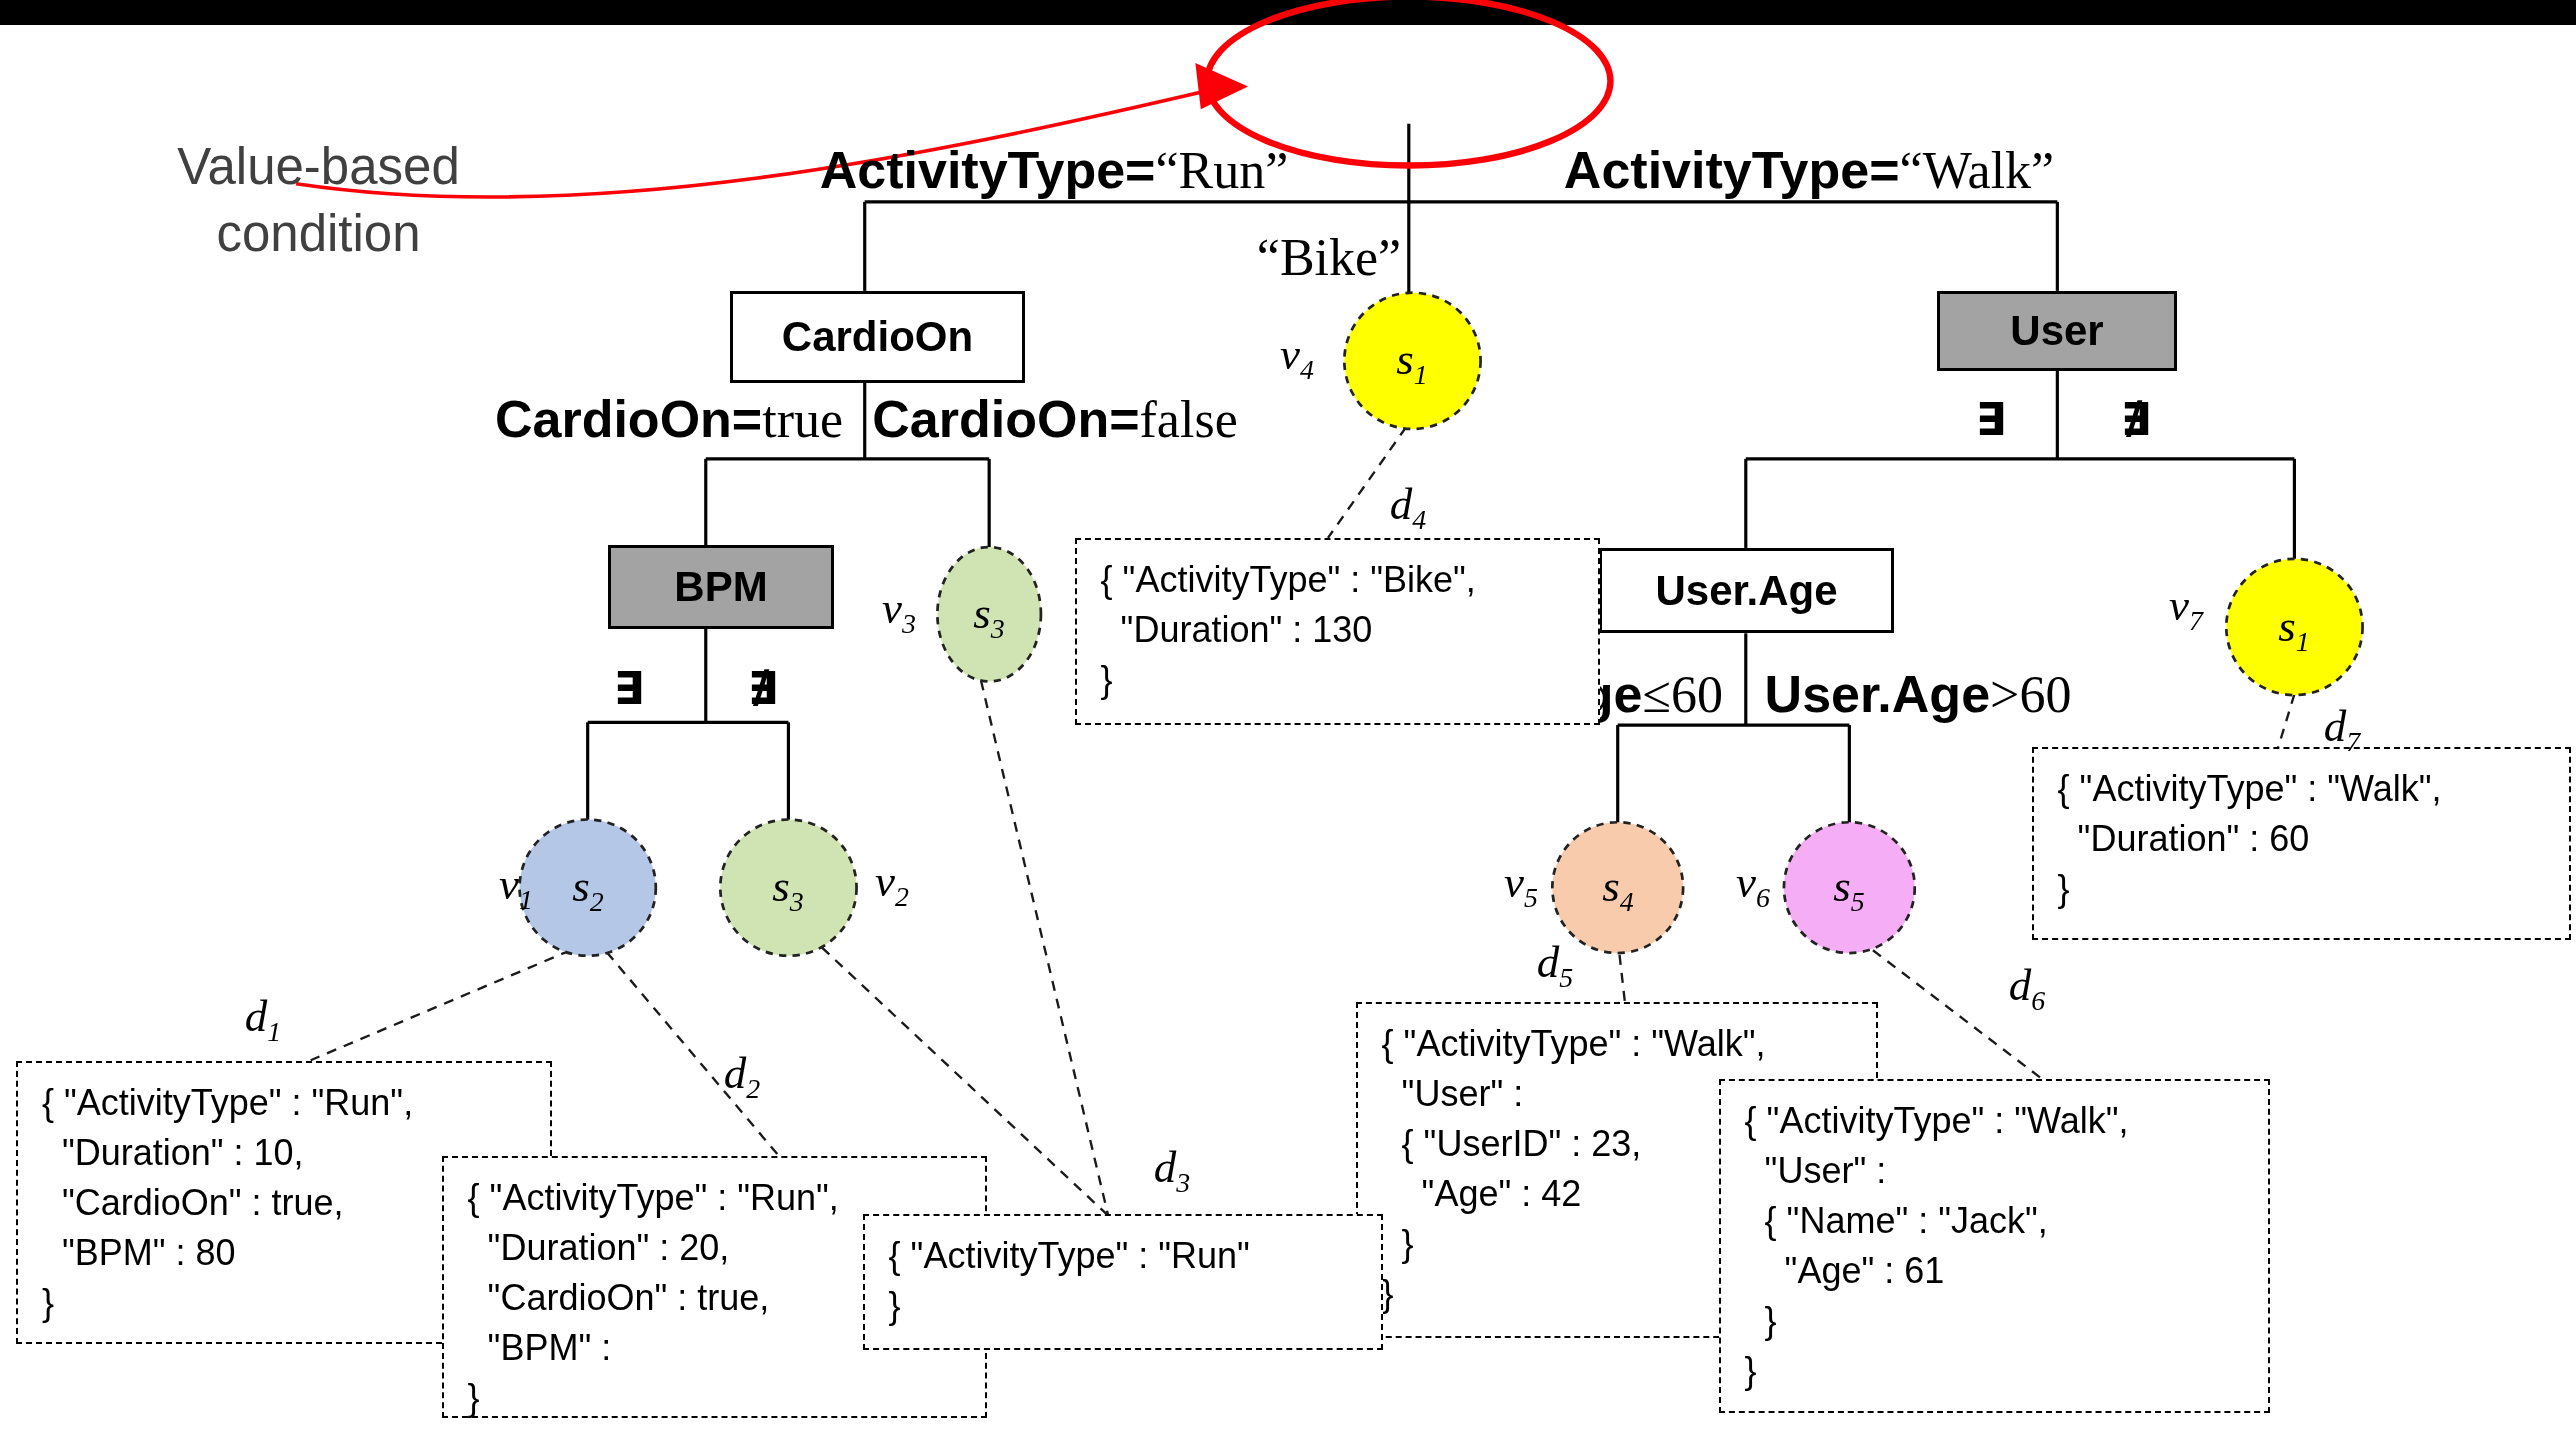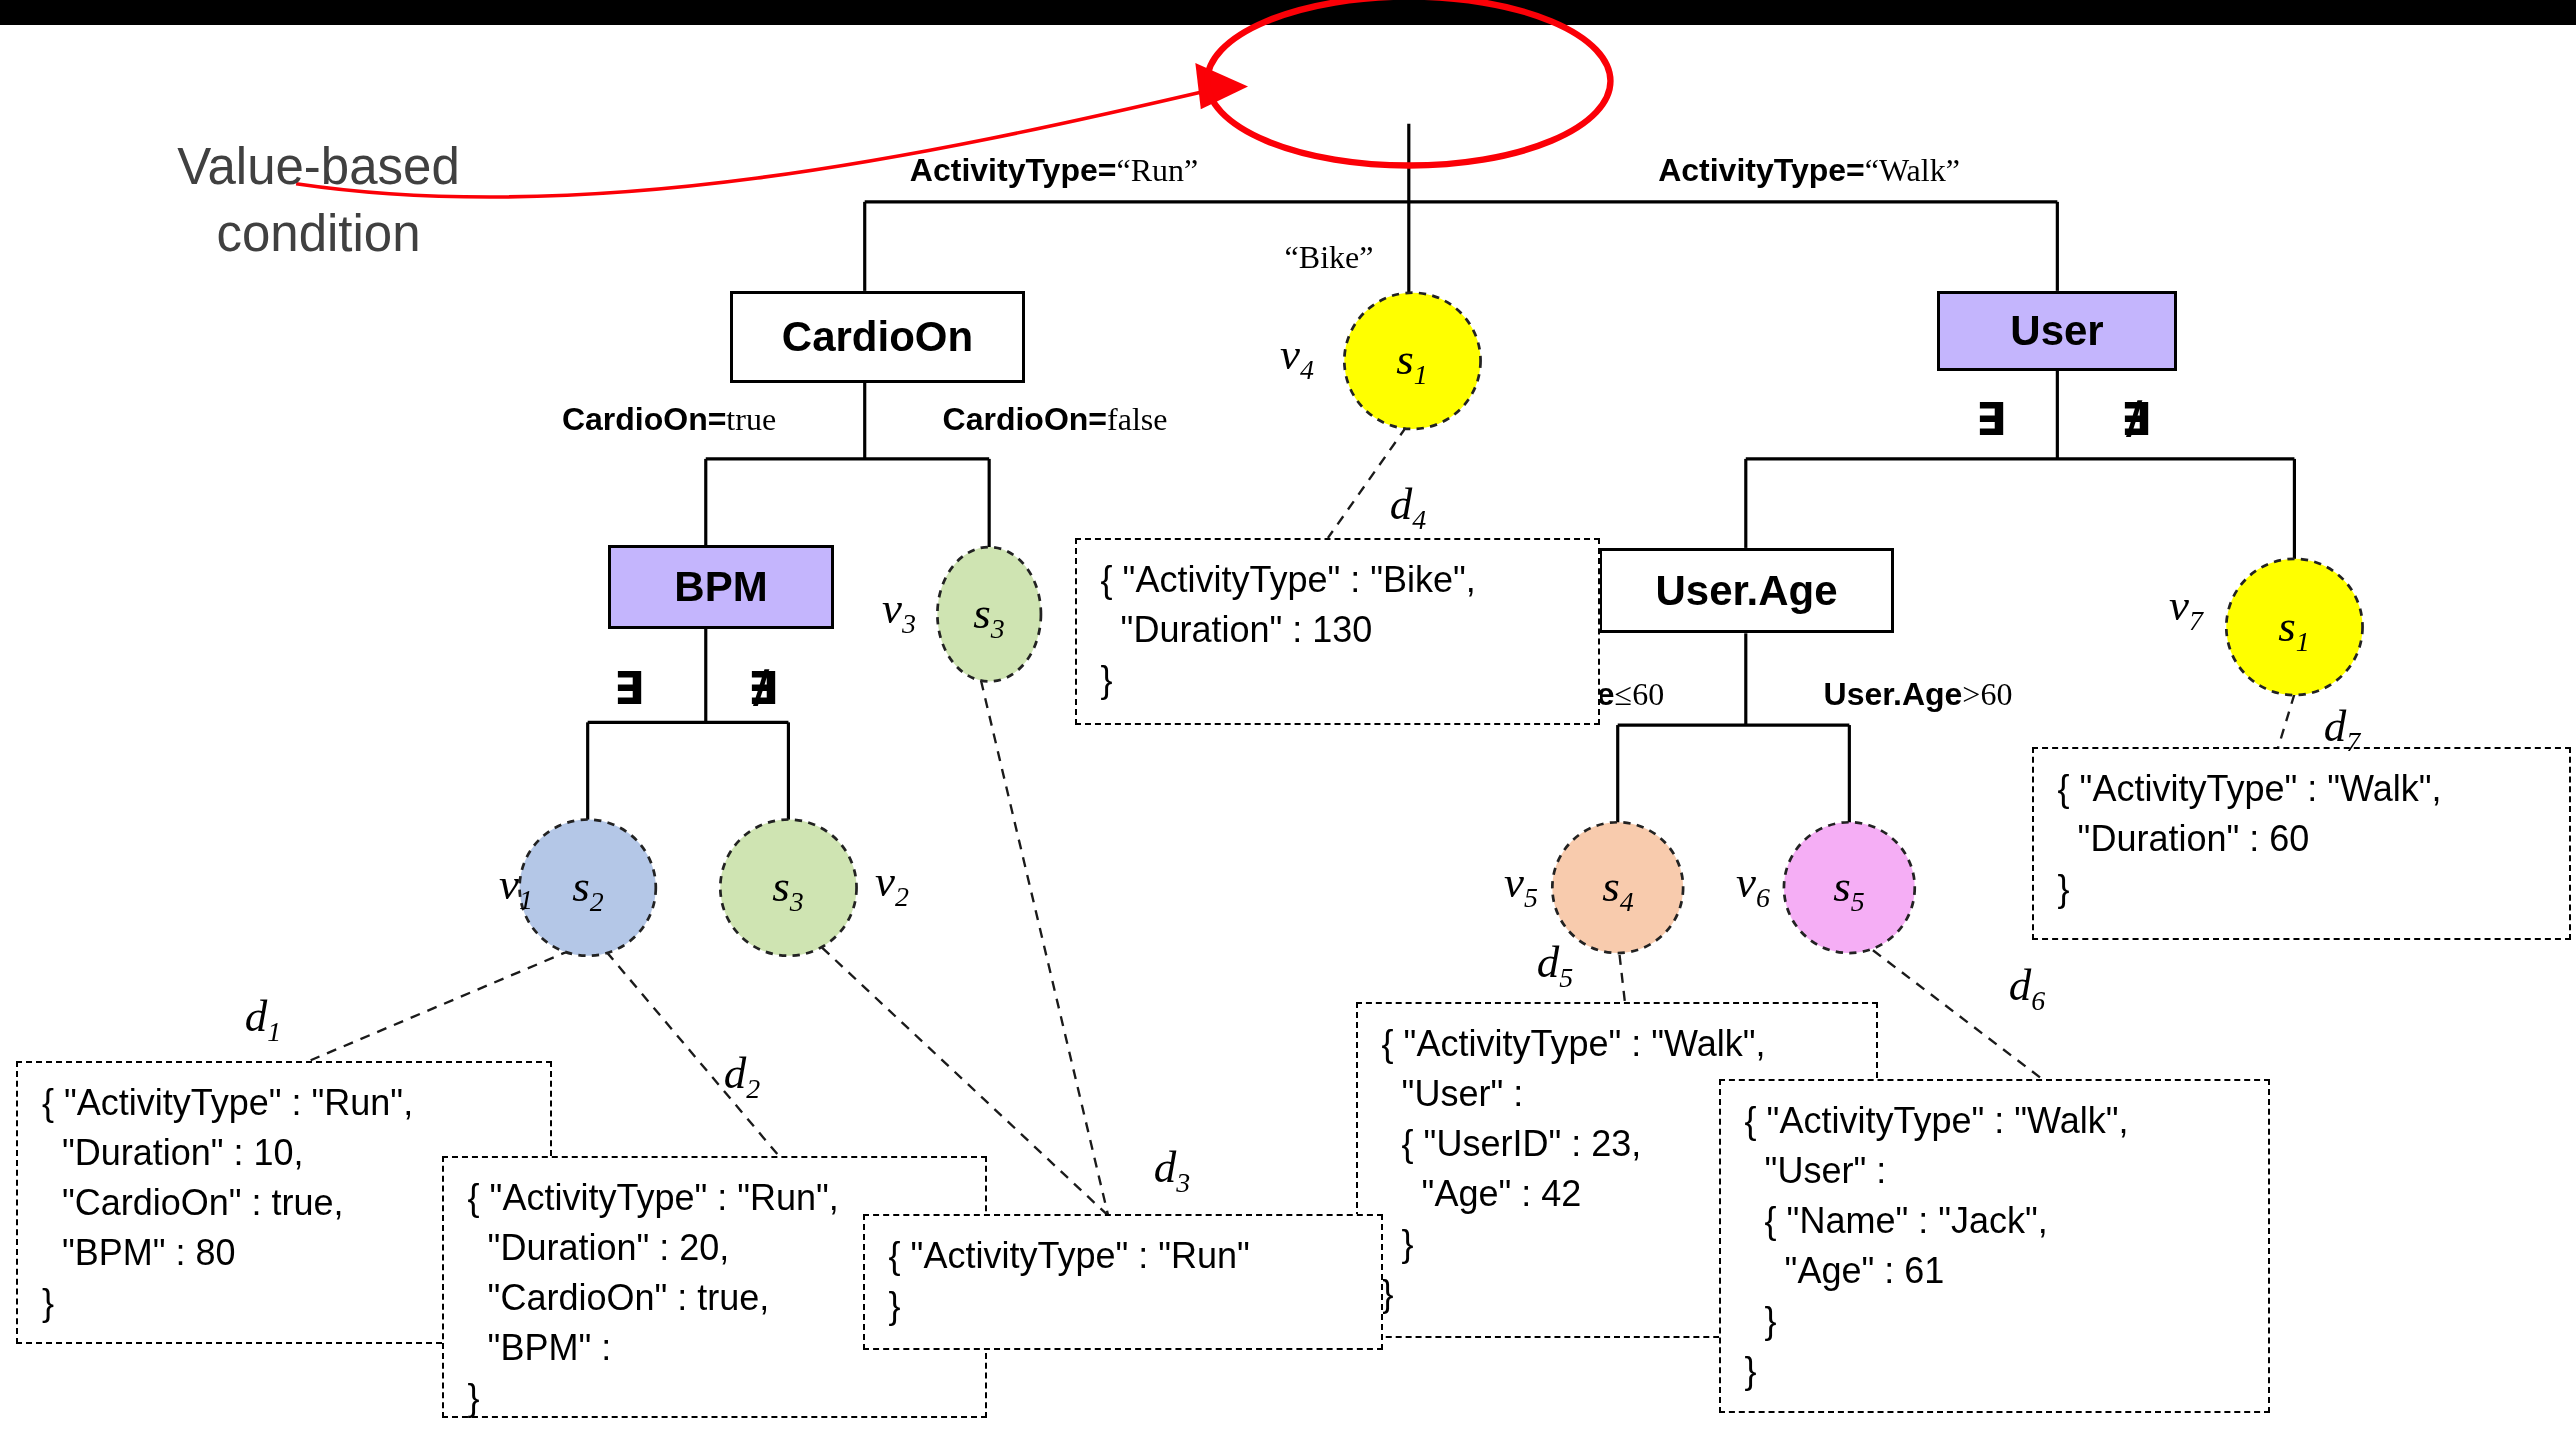--- a/index.html
+++ b/index.html
@@ -6,26 +6,26 @@
   #stage{position:relative;width:2576px;height:1451px;overflow:hidden;background:#ffffff;
          font-family:"Liberation Sans",sans-serif;}
   .topbar{position:absolute;left:0;top:0;width:2576px;height:24.5px;background:#000000;}
   svg.layer{position:absolute;left:0;top:0;width:2576px;height:1451px;}
   .edge{stroke:#000000;stroke-width:3.5;}
   .dlink{stroke:#1a1a1a;stroke-width:2.6;stroke-dasharray:11 9;}
   .state{stroke:#222222;stroke-width:3;stroke-dasharray:8 7;}
   .node{position:absolute;box-sizing:border-box;border:3.6px solid #000000;
         display:flex;align-items:center;justify-content:center;
         font-weight:bold;font-size:42px;color:#000000;background:#ffffff;}
-  .node.gray{background:#c4b5fd;}
+  .node.gray{background:#a3a3a3;}
   .doc{position:absolute;box-sizing:border-box;border:2.7px dashed #000000;background:#ffffff;
        padding:14.5px 7.3px 0 23.6px;}
   .doc-text{white-space:pre;font-size:36px;line-height:50px;color:#000000;
             font-family:"Liberation Sans",sans-serif;}
-  .clabel{position:absolute;transform:translate(-50%,-50%);font-size:32px;color:#000000;white-space:nowrap;}
+  .clabel{position:absolute;transform:translate(-50%,-50%);font-size:52px;color:#000000;white-space:nowrap;}
   .clabel .nm{font-weight:bold;font-family:"Liberation Sans",sans-serif;}
   .clabel .val{font-family:"Liberation Serif",serif;}
   .sym{position:absolute;transform:translate(-50%,-50%);font-family:"DejaVu Sans",sans-serif;
        font-weight:bold;font-size:45px;color:#000000;}
   .slabel{position:absolute;transform:translate(-50%,-50%);font-family:"Liberation Serif",serif;
           font-style:italic;font-size:45px;color:#000000;white-space:nowrap;z-index:6;}
   .slabel sub{font-size:0.62em;}
   .annotation{position:absolute;left:64px;top:133px;width:509px;text-align:center;
               color:#404040;font-size:51px;line-height:67px;white-space:pre-line;}
   .z1{z-index:1}.z2{z-index:2}.z3{z-index:3}.z4{z-index:4}.z5{z-index:5}

